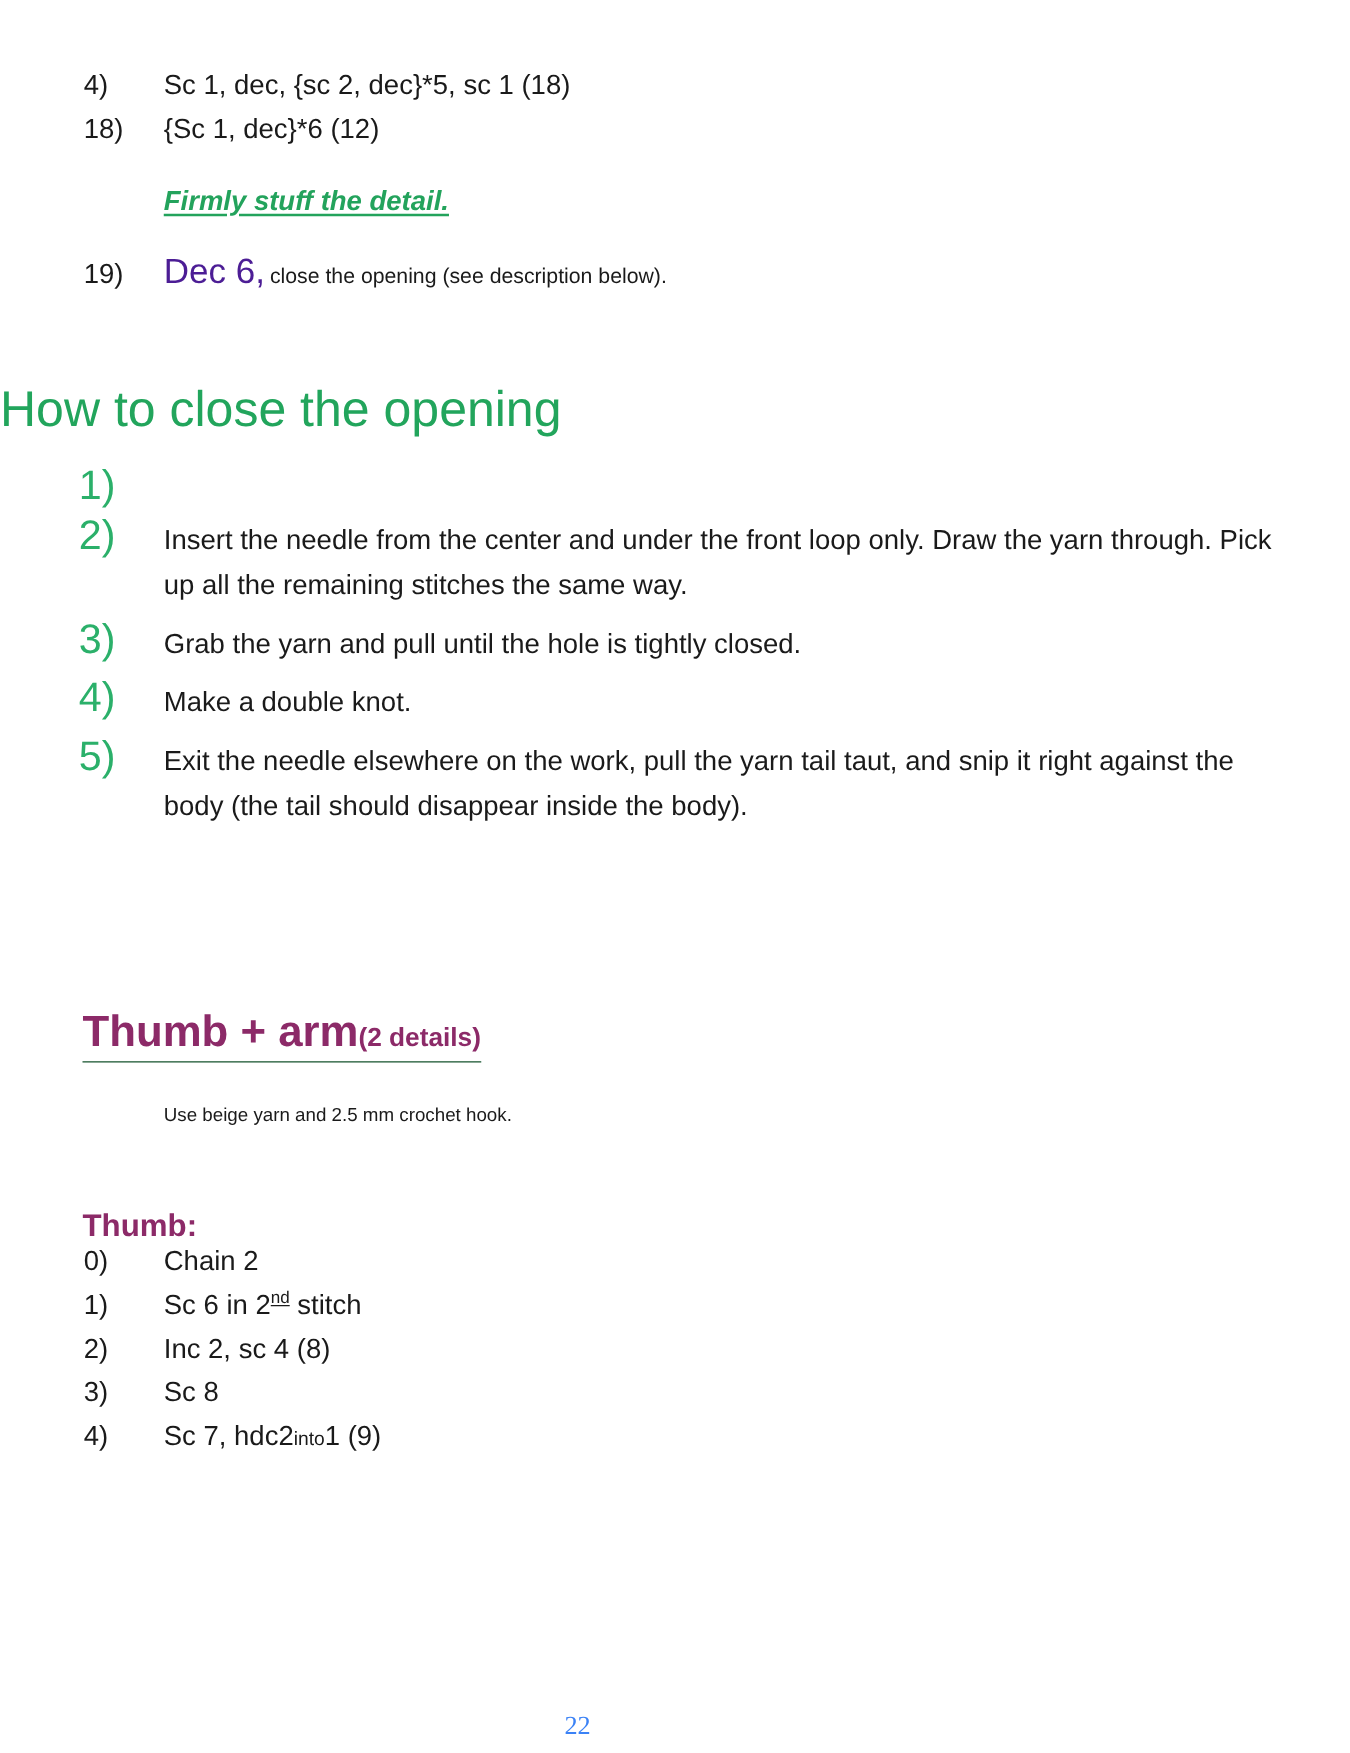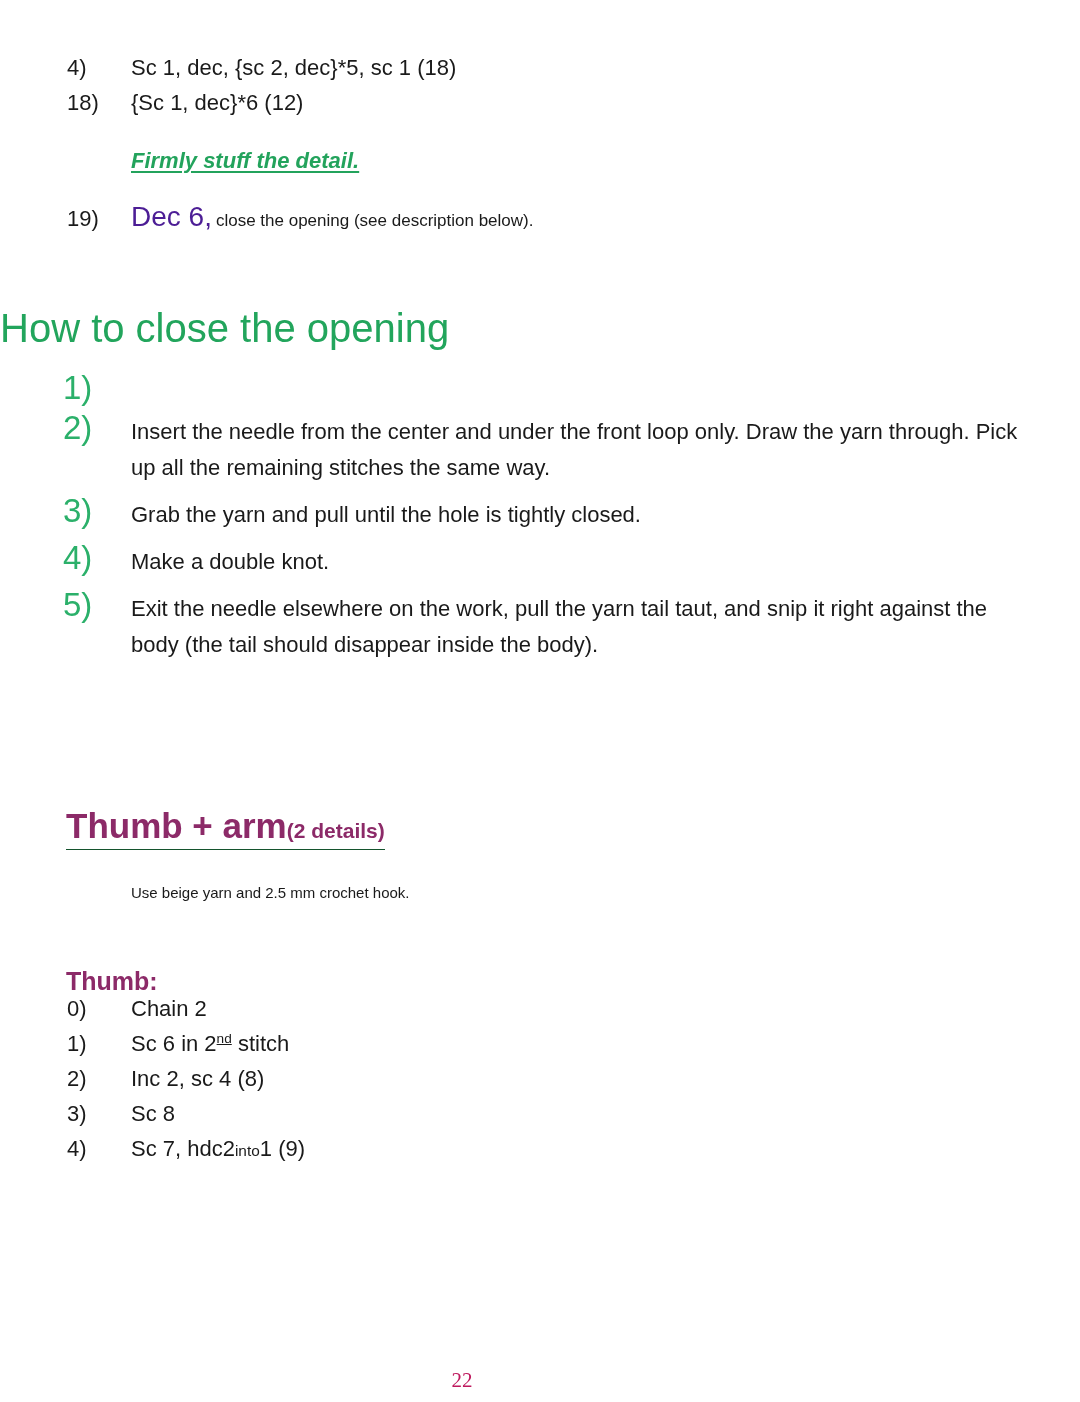--- a/index.html
+++ b/index.html
@@ -185,21 +185,21 @@
 
   
   .page-number {
     position: absolute;
     left: 0;
     top: 1368px;
     width: 924px;
     text-align: center;
     font-family: "Liberation Serif", serif;
     font-size: 21px;
-    color: #be185d;
+    color: #3b82f6;
   }
 </style>
 </head>
 <body>
 
 <div class="page">
 
   <div class="top-list">
 
     <div class="row">

